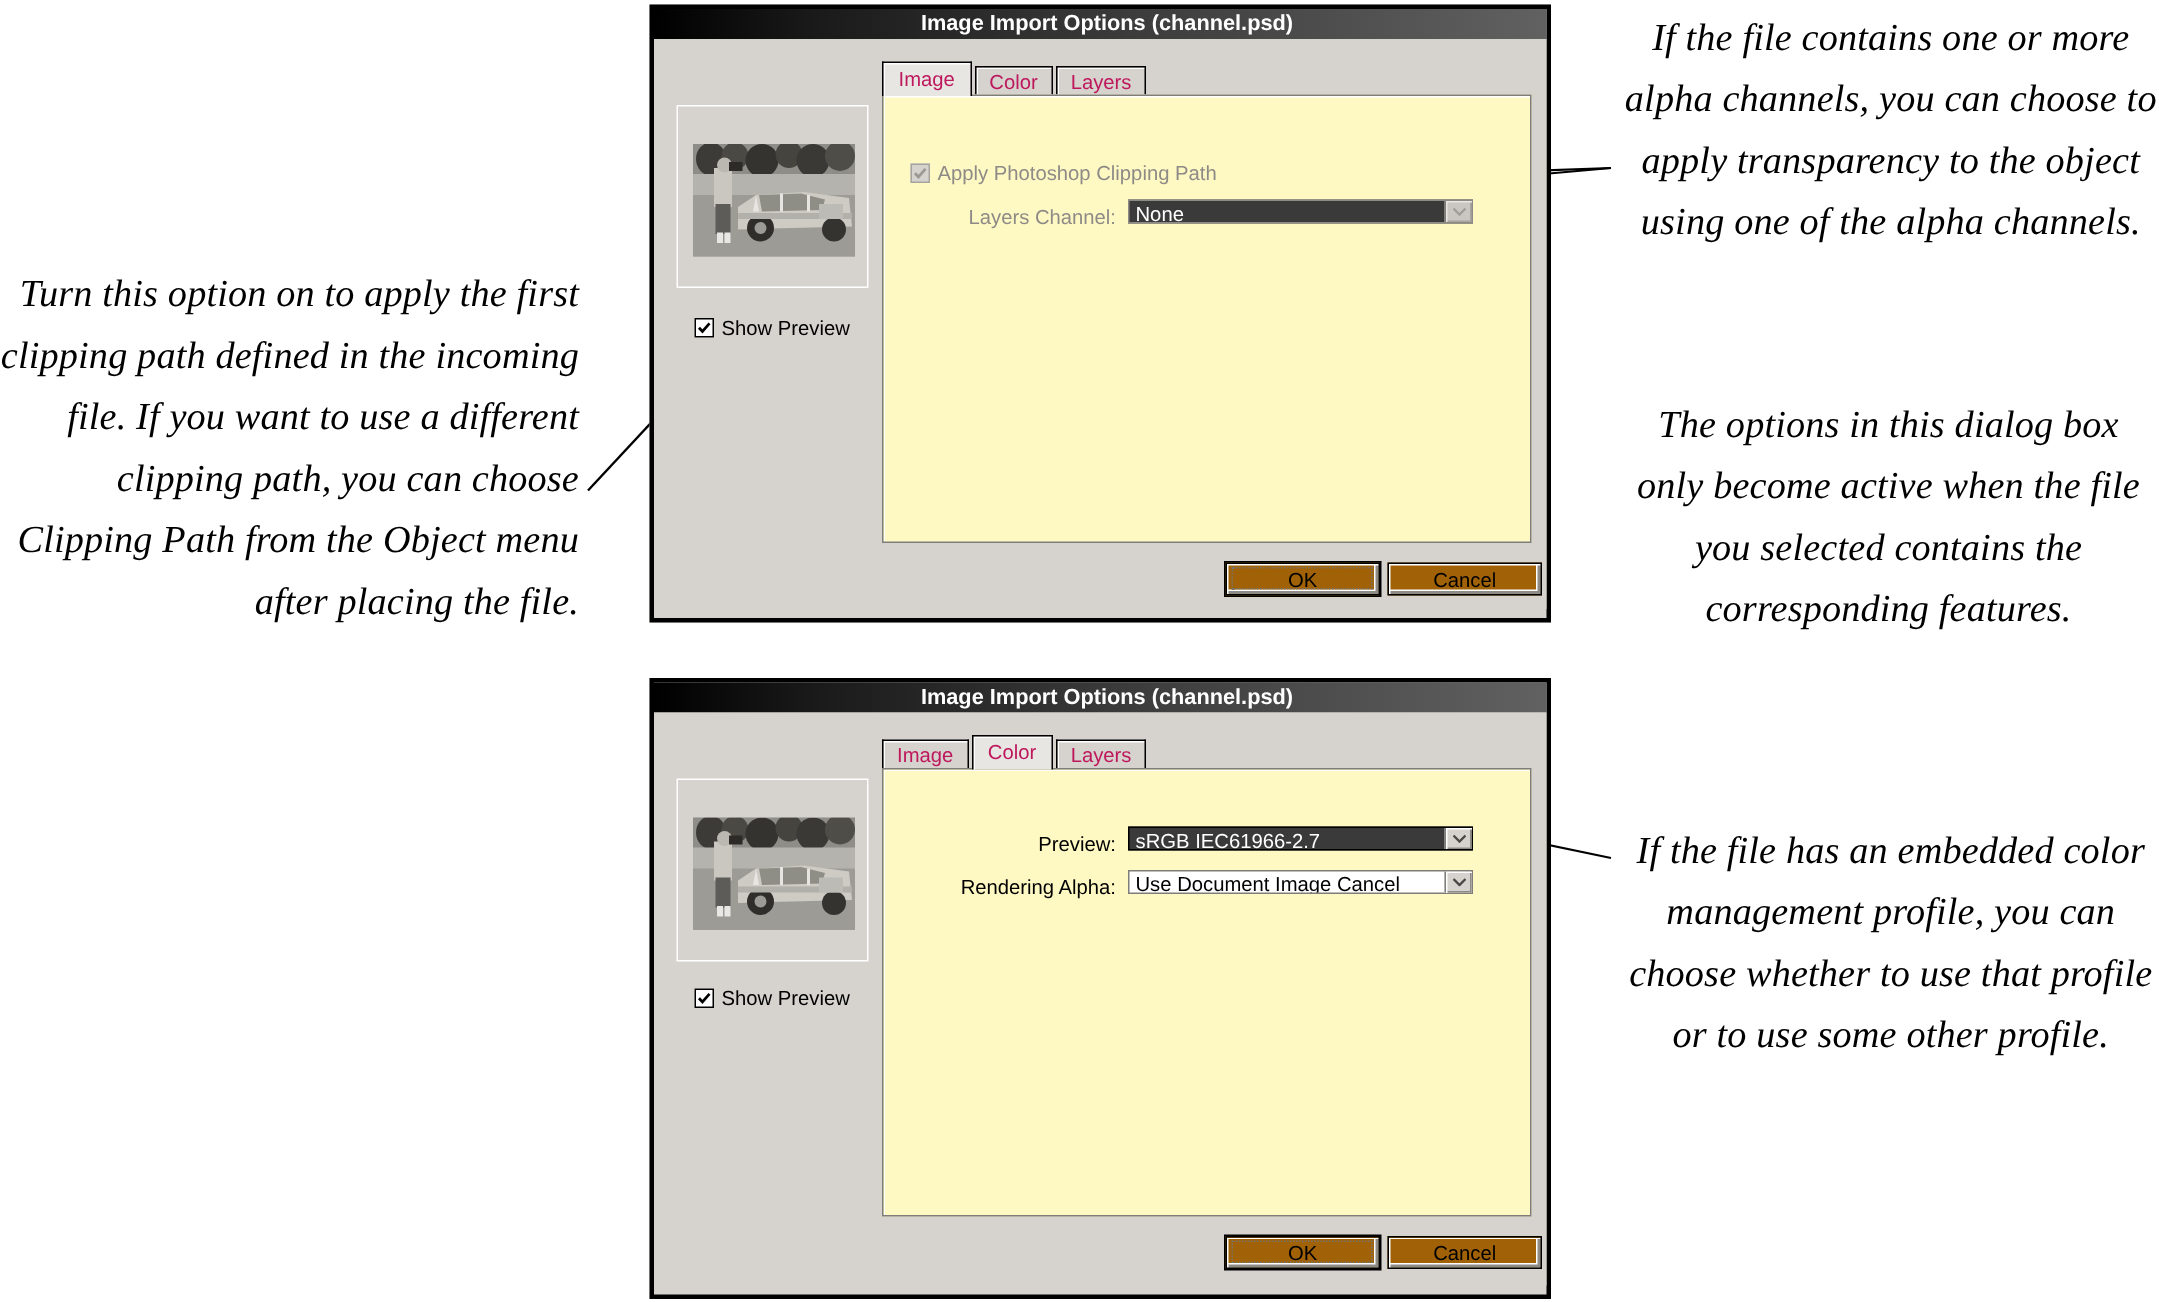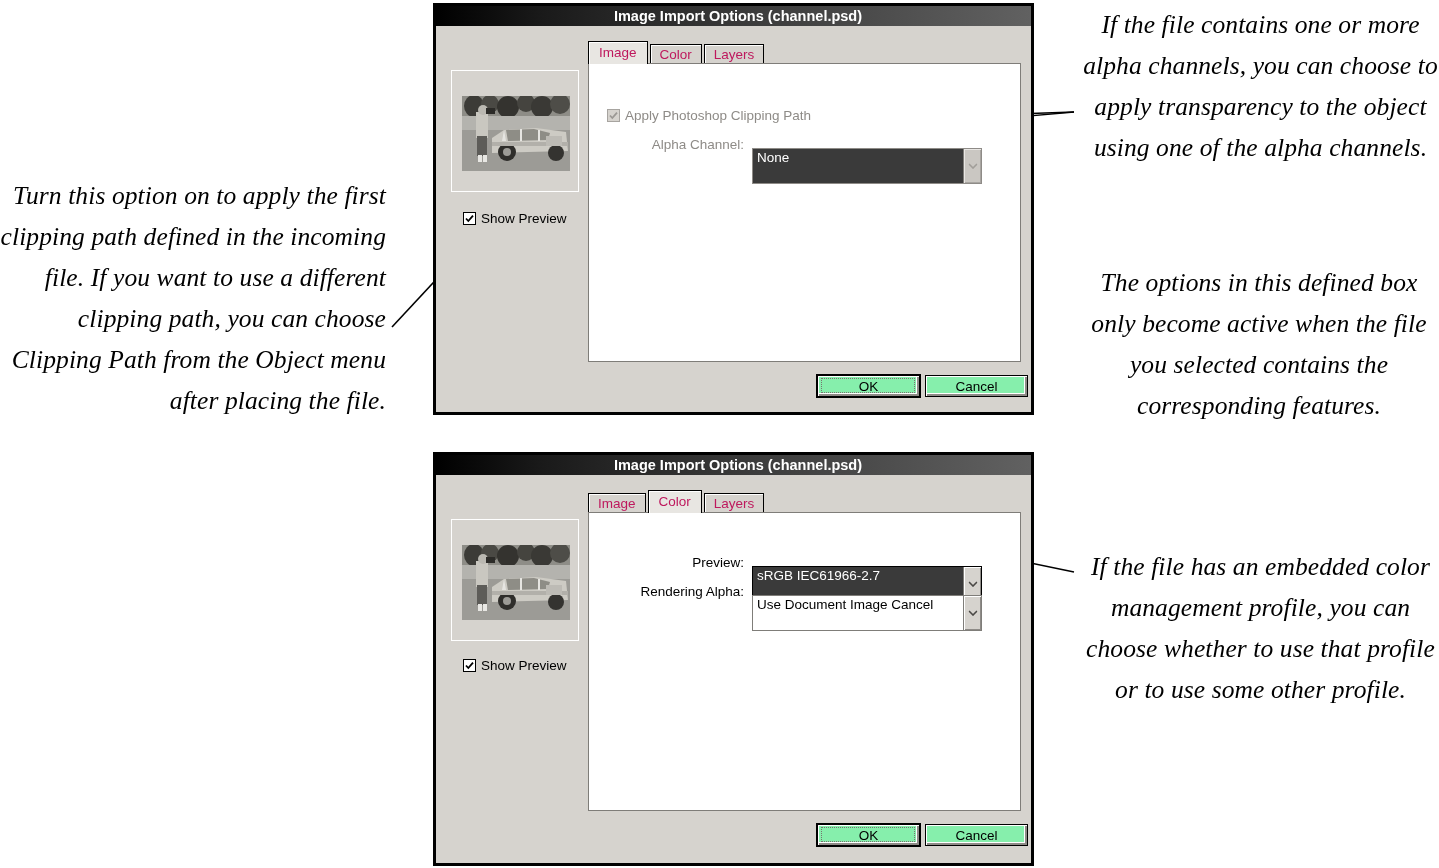--- a/index.html
+++ b/index.html
@@ -146,46 +146,45 @@
     height: 23px;
     line-height: 22px;
     background: #e8e6e2;
     z-index: 3;
     margin-bottom: -1px;
     padding: 0 10px;
     box-shadow: inset 1px 1px 0 #ffffff;
   }
   .tab-panel {
     position: absolute;
-    background: #ffffff;
+    background: #fef9c3;
     border: 1px solid #7f7d79;
     box-sizing: border-box;
     box-shadow: inset 1px 1px 0 #ffffff;
   }
 
   
   .field-label {
     position: absolute;
     font-size: 13.5px;
     color: #000000;
     text-align: right;
     white-space: nowrap;
     font-family: "Liberation Sans", sans-serif;
   }
   .field-label.disabled { color: #8e8b87; }
 
   .combo {
     position: absolute;
-    height: 36px;
+    height: 16px;
     box-sizing: border-box;
     border: 1px solid #7f7d79;
     background: #ffffff;
     display: flex;
     align-items: stretch;
-    margin-top: 15px;
   }
   .combo .combo-text {
     flex: 1 1 auto;
     font-size: 13.5px;
     line-height: 18px;
     padding-left: 4px;
     color: #000000;
     overflow: hidden;
     white-space: nowrap;
     font-family: "Liberation Sans", sans-serif;
@@ -212,21 +211,21 @@
     left: 50%;
     top: 50%;
     transform: translate(-50%, -50%);
   }
 
   
   .btn {
     position: absolute;
     height: 22px;
     box-sizing: border-box;
-    background: #86efac;
+    background: #a16207;
     border: 1px solid #000000;
     box-shadow: inset 1px 1px 0 #ffffff, inset -2px -2px 0 #8e8b87, inset -3px -3px 0 #ffffff;
     font-size: 13.5px;
     color: #000000;
     display: flex;
     align-items: center;
     justify-content: center;
     font-family: "Liberation Sans", sans-serif;
   }
   .btn.default {
@@ -249,21 +248,21 @@
   <line x1="1074" y1="112" x2="905" y2="127" stroke="#000000" stroke-width="1.4"></line>
   <line x1="1074" y1="112" x2="905" y2="118" stroke="#000000" stroke-width="1.4"></line>
 
   <line x1="1074" y1="572" x2="920" y2="540" stroke="#000000" stroke-width="1.4"></line>
 </svg>
 
 <div class="callout callout-left" style="left:-6px; top:175px; width:392px;">Turn this option on to apply the first clipping path defined in the incoming file. If you want to use a different clipping path, you can choose Clipping Path from the Object menu after placing the file.</div>
 
 <div class="callout callout-right" style="left:1082px; top:4px; width:357px;">If the file contains one or more alpha channels, you can choose to apply transparency to the object using one of the alpha channels.</div>
 
-<div class="callout callout-right" style="left:1084px; top:262px; width:350px;">The options in this defined box only become active when the file you selected contains the corresponding features.</div>
+<div class="callout callout-right" style="left:1084px; top:262px; width:350px;">The options in this dialog box only become active when the file you selected contains the corresponding features.</div>
 
 <div class="callout callout-right" style="left:1082px; top:546px; width:357px;">If the file has an embedded color management profile, you can choose whether to use that profile or to use some other profile.</div>
 
 <div class="dialog" style="left:433px; top:3px; width:601px; height:412px;">
 
   <div class="titlebar">
     <span class="titlebar-text">Image Import Options (channel.psd)</span>
   </div>
 
   <div class="dialog-body">
@@ -330,21 +329,21 @@
 
       <div class="cb-row" style="left:18px; top:44px;">
         <span class="cb-box disabled">
           <svg width="9" height="9" viewBox="0 0 9 9">
             <path d="M1 4.5 L3.3 7 L8 1.6" stroke="#9b9894" stroke-width="1.8" fill="none"></path>
           </svg>
         </span>
         <span class="cb-label disabled">Apply Photoshop Clipping Path</span>
       </div>
 
-      <span class="field-label disabled" style="left:35px; top:73px; width:120px;">Alpha Channel:</span>
+      <span class="field-label disabled" style="left:35px; top:73px; width:120px;">Layers Channel:</span>
 
       <div class="combo disabled" style="left:163px; top:69px; width:230px;">
         <span class="combo-text">None</span>
         <span class="combo-arrow disabled">
           <svg width="9" height="6" viewBox="0 0 9 6">
             <path d="M0.5 1 L4.5 5 L8.5 1" stroke="#a19e99" stroke-width="1.6" fill="none"></path>
           </svg>
         </span>
       </div>
     </div>

